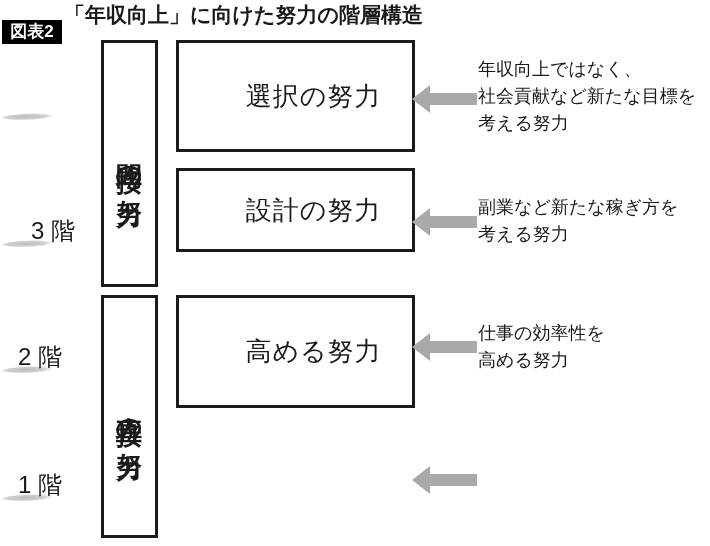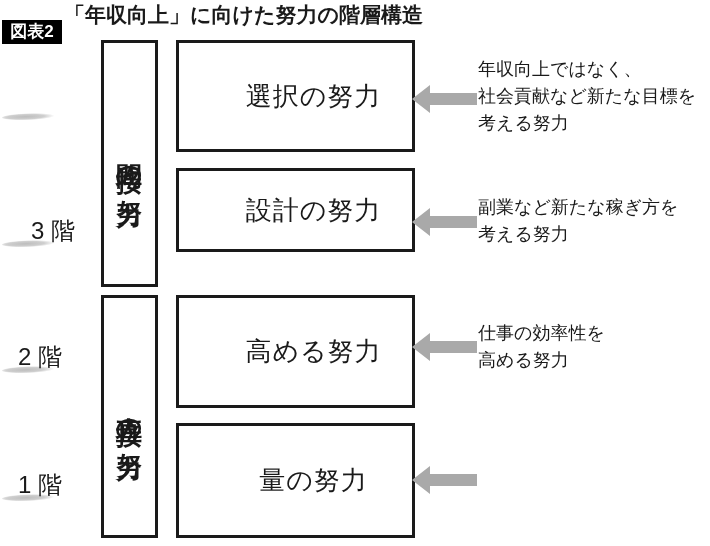--- a/index.html
+++ b/index.html
@@ -114,23 +114,20 @@
 
   <div class="effort-box lv4">
     <span class="effort-label">選択の努力</span>
   </div>
   <div class="effort-box lv3">
     <span class="effort-label">設計の努力</span>
   </div>
   <div class="effort-box lv2">
     <span class="effort-label">高める努力</span>
   </div>
-  <div class="effort-box lv1">
-    <span class="effort-label">量の努力</span>
-  </div>
 
   <span class="arrow arrow-1">
     <svg viewBox="0 0 65 28" preserveAspectRatio="none">
         <polygon points="0,14 18,0 18,8 65,8 65,20 18,20 18,28"></polygon>
       </svg>
   </span>
   <span class="arrow arrow-2">
     <svg viewBox="0 0 65 28" preserveAspectRatio="none">
         <polygon points="0,14 18,0 18,8 65,8 65,20 18,20 18,28"></polygon>
       </svg>

